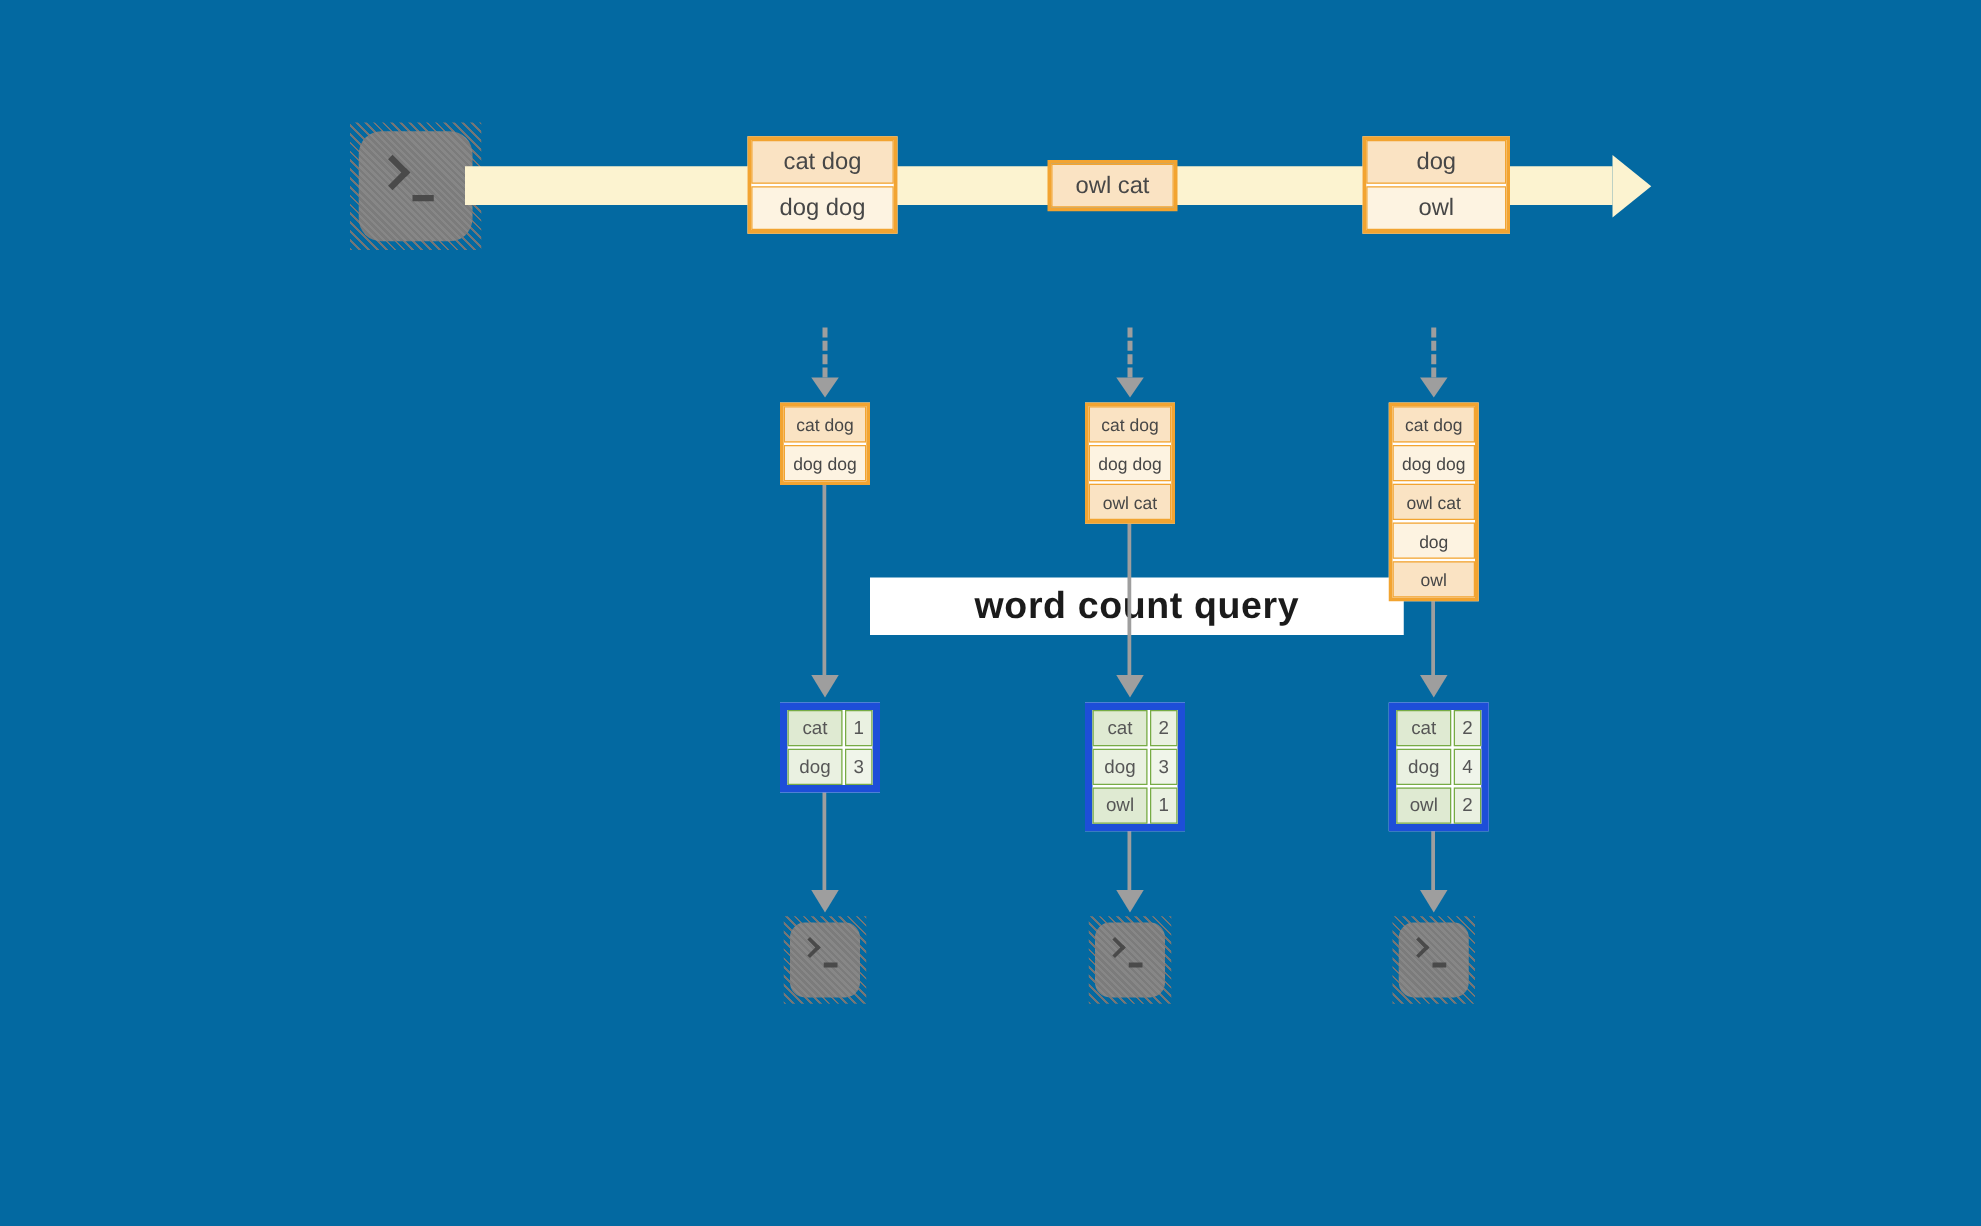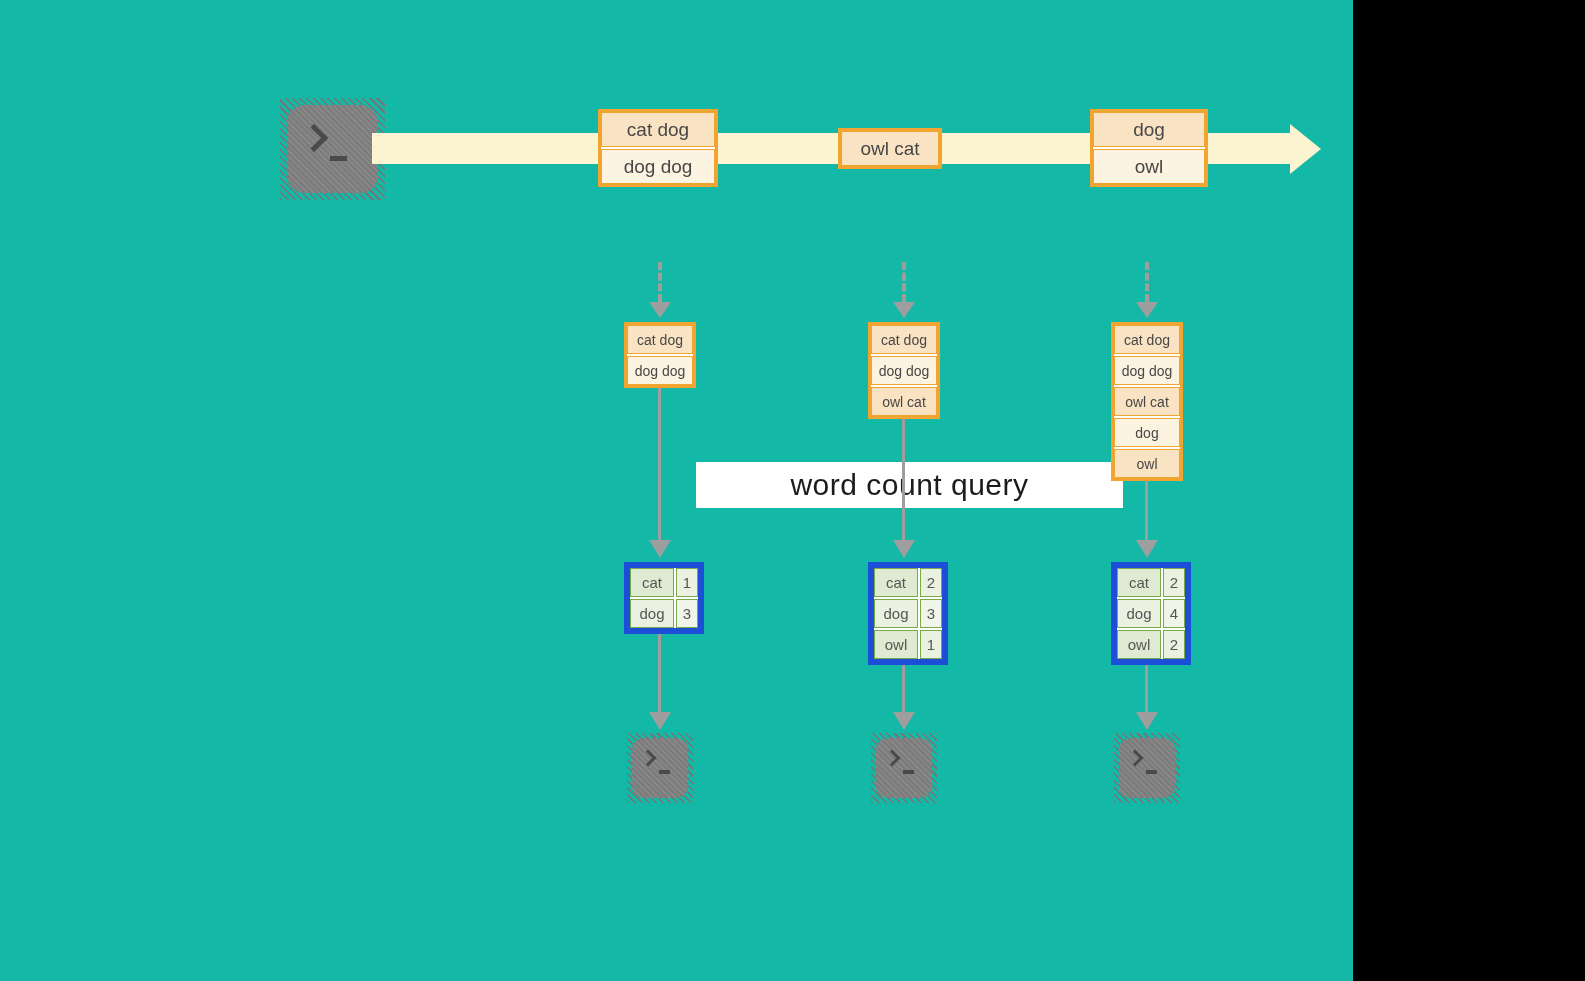--- a/index.html
+++ b/index.html
@@ -1,16 +1,16 @@
 <!DOCTYPE html>
 <html><head>
 <meta charset="utf-8">
 <style>
   html,body{margin:0;padding:0;background:#000;}
-  .canvas{position:relative;width:1353px;height:981px;background:#14b8a6;
+  .canvas{position:relative;width:1585px;height:981px;background:#0369a1;
           font-family:"Liberation Sans",sans-serif;overflow:hidden;}
 
   
   .term{position:absolute;background:repeating-linear-gradient(45deg,#767676 0 1.5px,transparent 1.5px 5px);}
   .term-body{position:absolute;background:#828282;}
   .term-body::after{content:"";position:absolute;inset:0;border-radius:inherit;
           background:repeating-linear-gradient(45deg,rgba(0,0,0,0.05) 0 2px,rgba(255,255,255,0.04) 2px 4px);}
   .chev{position:absolute;border-style:solid;border-color:#4a4a4a;transform:rotate(-45deg);z-index:1;}
   .dash{position:absolute;background:#4a4a4a;z-index:1;}
 
@@ -35,21 +35,21 @@
   .dhead{position:absolute;width:0;height:0;z-index:3;
          border-left:11px solid transparent;border-right:11px solid transparent;
          border-top:16px solid #9E9E9E;}
   .sline{position:absolute;width:3px;background:#9E9E9E;z-index:3;}
   .shead{position:absolute;width:0;height:0;z-index:3;
          border-left:11px solid transparent;border-right:11px solid transparent;
          border-top:18px solid #9E9E9E;}
 
   
   .qlabel{position:absolute;left:696px;top:462px;width:427px;height:46px;background:#ffffff;
-          color:#1B1B1B;font-size:30px;font-weight:400;letter-spacing:0.5px;
+          color:#1B1B1B;font-size:30px;font-weight:700;letter-spacing:0.5px;
           display:flex;align-items:center;justify-content:center;z-index:2;}
 
   
   .gtable{position:absolute;display:grid;grid-template-columns:44px 22px;gap:2px;
           background:#ffffff;border:6px solid #1d4ed8;z-index:4;box-sizing:border-box;}
   .gcell{display:flex;align-items:center;justify-content:center;height:29px;font-size:15px;
          color:#565656;border:1px solid #77AB45;box-sizing:border-box;}
   .ga{background:#DFEAD2;}
   .gb{background:#EAF1E1;}
   .gc{background:#F0F5EA;}

